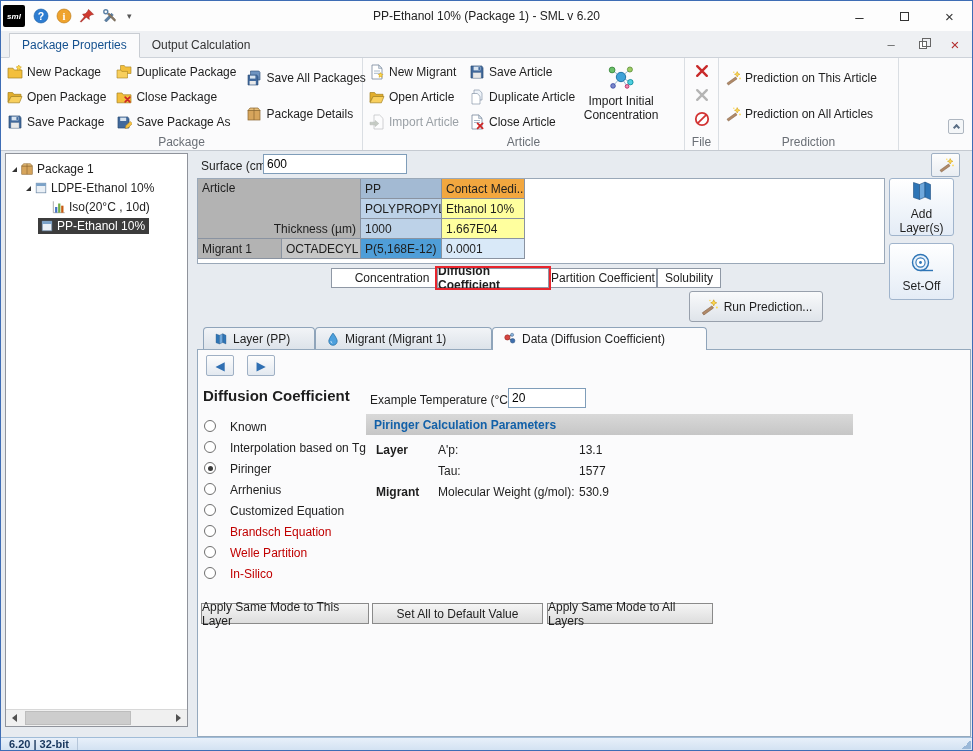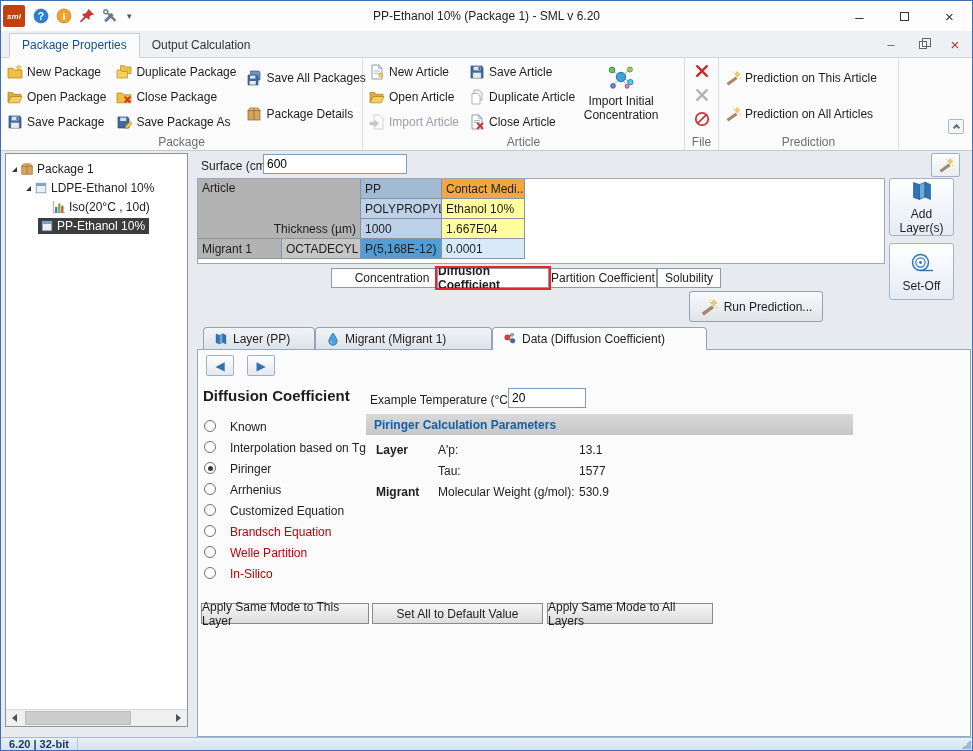--- a/index.html
+++ b/index.html
@@ -2,21 +2,21 @@
 <html><head>
 <meta charset="utf-8">
 <style>
   * { margin:0; padding:0; box-sizing:border-box; }
   html,body { background:#cfd6de; }
   body { font-family:"Liberation Sans","DejaVu Sans",sans-serif; font-size:12px; color:#1e1e1e; }
   .window { position:relative; width:973px; height:751px; background:#eef1f5; border:1px solid #3e6db5; overflow:hidden; }
 
   
   .titlebar { position:absolute; top:0; left:0; right:0; height:30px; background:#fdfdfd; display:flex; align-items:center; }
-  .app-logo { width:22px; height:22px; margin-left:2px; background:#c2410c; color:#fff; font-size:8px; font-style:italic; font-weight:bold; display:flex; align-items:center; justify-content:center; border-radius:2px; }
+  .app-logo { width:22px; height:22px; margin-left:2px; background:#000000; color:#fff; font-size:8px; font-style:italic; font-weight:bold; display:flex; align-items:center; justify-content:center; border-radius:2px; }
   .qat { display:flex; align-items:center; gap:7px; margin-left:8px; }
   .qat .caret { color:#555; font-size:9px; margin-left:2px; }
   .title-text { position:absolute; left:150px; right:150px; text-align:center; color:#222; pointer-events:none; }
   .win-controls { position:absolute; right:0; top:0; display:flex; }
   .win-btn { width:45px; height:30px; display:flex; align-items:center; justify-content:center; color:#333; font-size:15px; }
   .maxbox { width:9px; height:9px; border:1px solid #333; display:inline-block; }
 
   
   .ribbon-tabs { position:absolute; top:30px; left:0; right:0; height:27px; background:#eef0f3; border-bottom:1px solid #cdd2d9; display:flex; align-items:flex-end; padding-left:8px; }
   .rtab { padding:4px 12px 5px; color:#333; }
@@ -349,21 +349,21 @@
       <div class="rb-label">Package</div>
     </div>
 
     <div class="rb-group" style="width:322px">
       <div class="rb-cols">
         <div class="rb-col">
           <div class="rb-item">
               <svg class="ic16">
                 <use href="#i-doc-new"></use>
               </svg>
-              <span>New Article</span>
+              <span>New Migrant</span>
             </div>
           <div class="rb-item">
               <svg class="ic16">
                 <use href="#i-folder-open"></use>
               </svg>
               <span>Open Article</span>
             </div>
           <div class="rb-item disabled">
               <svg class="ic16">
                 <use href="#i-import"></use>

